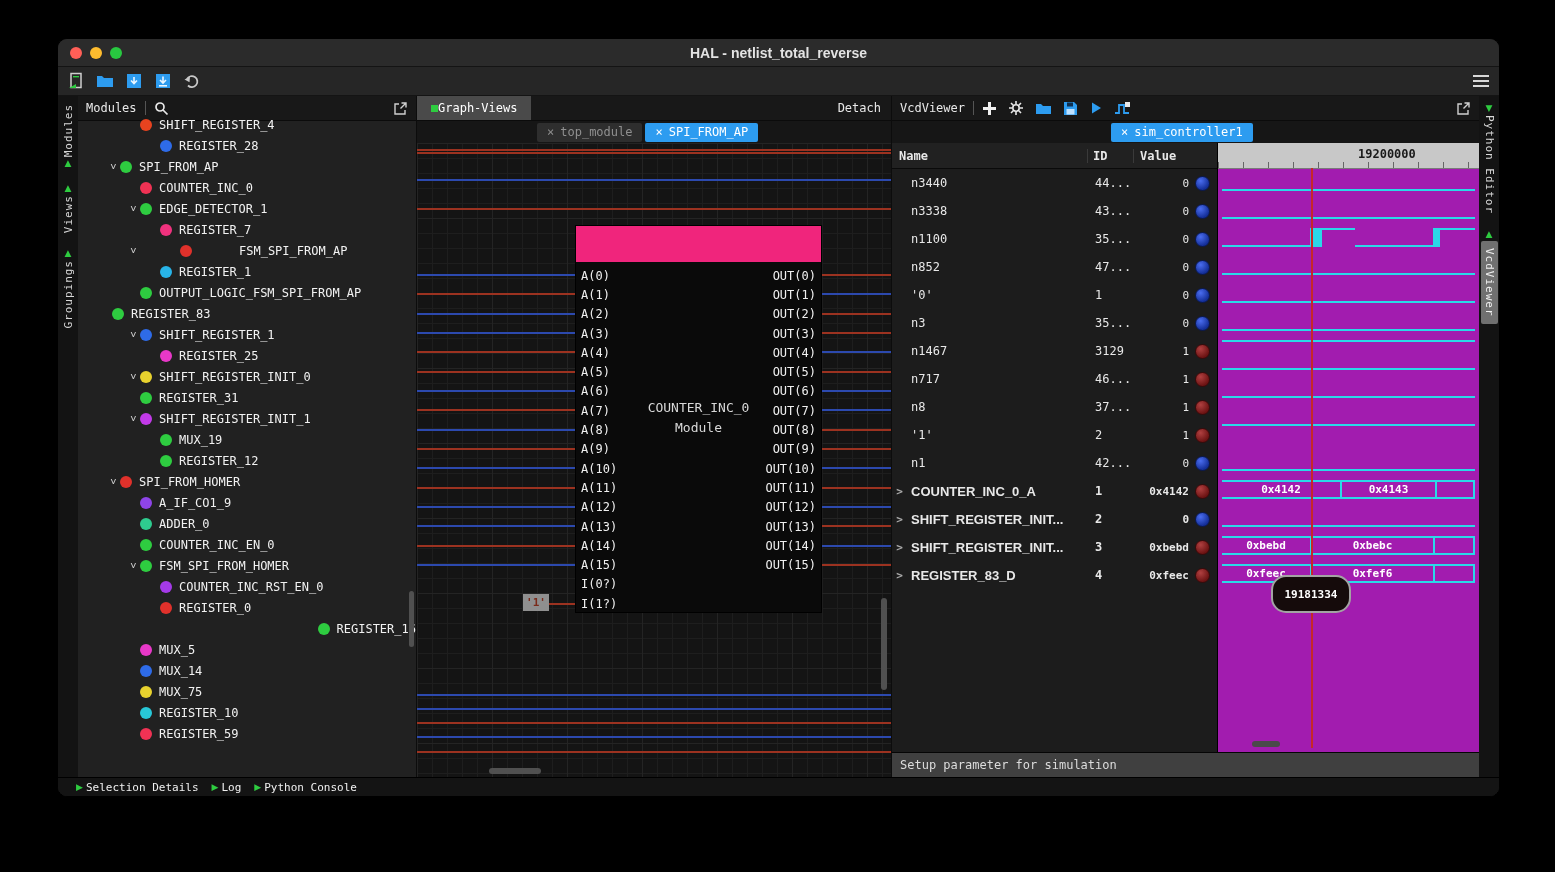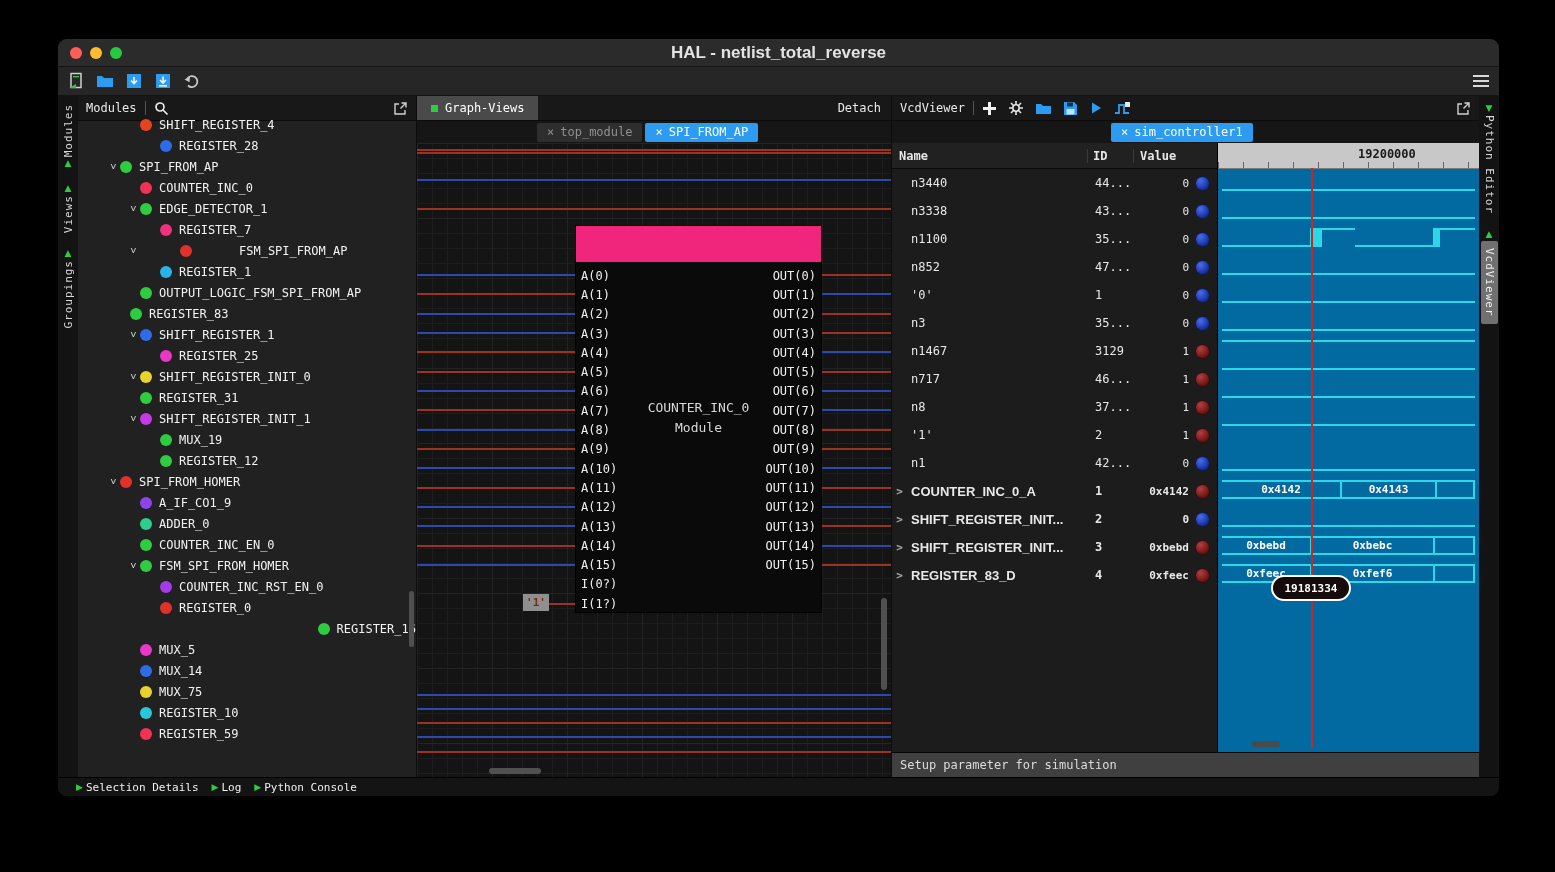--- a/index.html
+++ b/index.html
@@ -4,21 +4,21 @@
 <style>
   html,body{margin:0;padding:0;background:#000;}
   .stage{position:relative;width:1555px;height:872px;background:#000;overflow:hidden;font-family:"DejaVu Sans Mono",monospace;}
   .window{position:absolute;left:57px;top:38px;width:1443px;height:759px;border-radius:10px;overflow:hidden;
           background:#1e1e1e;display:flex;flex-direction:column;box-shadow:0 20px 60px rgba(0,0,0,.75);border:1px solid #000;box-sizing:border-box;}
   
   .titlebar{height:27px;background:#2b2b2b;border-bottom:1px solid #141414;display:flex;align-items:center;position:relative;flex:none;}
   .traffic{display:flex;gap:8px;padding-left:12px;}
   .tl{width:12px;height:12px;border-radius:50%;display:inline-block;}
   .tl.red{background:#ff5f57}.tl.yellow{background:#febc2e}.tl.green{background:#28c840}
-  .wtitle{position:absolute;left:0;right:0;text-align:center;color:#e3e3e3;font-size:17px;font-family:"Liberation Sans",sans-serif;font-weight:bold;}
+  .wtitle{position:absolute;left:0;right:0;text-align:center;color:#e3e3e3;font-size:14px;font-family:"Liberation Sans",sans-serif;font-weight:bold;}
   
   .toolbar{height:28px;background:#262626;border-bottom:1px solid #141414;display:flex;align-items:center;gap:9px;padding:0 8px;flex:none;}
   .tbtn{width:20px;height:20px;display:flex;align-items:center;justify-content:center;}
   .spacer{flex:1}
   
   .main{flex:1;display:flex;min-height:0;}
   .vstrip{width:20px;background:#131313;display:flex;flex-direction:column;align-items:center;padding-top:8px;gap:16px;flex:none;}
   .vtab{display:flex;flex-direction:column;align-items:center;gap:2px;cursor:default;}
   .vtab .vlabel{writing-mode:vertical-rl;font-size:11px;color:#d8d8d8;letter-spacing:1px;}
   .vstrip.left .vtab .vlabel{transform:rotate(180deg);}
@@ -31,21 +31,21 @@
   .vsep{width:1px;height:14px;background:#555;margin:0 8px;}
   .tree{flex:1;overflow:hidden;margin-top:-7px;position:relative;}
   .tree-row{height:21px;display:flex;align-items:center;white-space:nowrap;}
   .chev{display:inline-block;width:14px;color:#cfcfcf;font-size:10px;transform:rotate(90deg);text-align:center;flex:none;}
   .chev.hid{visibility:hidden;}
   .dot{width:12px;height:12px;border-radius:50%;flex:none;margin-right:7px;}
   .tlabel{color:#f2f2f2;font-size:12px;}
   .scroll-thumb{position:absolute;background:#505050;border-radius:3px;}
   
   .center-panel{flex:1;display:flex;flex-direction:column;min-width:0;background:#181818;}
-  .gv-tab{height:24px;display:flex;align-items:center;background:#4a4a4a;color:#fff;padding:0 14px;gap:7px;font-size:12px;}
+  .gv-tab{height:24px;display:flex;align-items:center;background:#4a4a4a;color:#fff;padding:0 14px;font-size:12px;}
   .green-sq{width:7px;height:7px;background:#2ecc40;}
   .detach{margin-left:auto;margin-right:10px;color:#e8e8e8;font-size:12px;cursor:default;}
   .tab-row{height:22px;background:#161616;display:flex;align-items:center;gap:3px;flex:none;}
   .tab{height:19px;display:inline-flex;align-items:center;gap:6px;padding:0 10px;border-radius:2px;font-size:12px;
        background:#2e2e2e;color:#909090;cursor:default;}
   .tab.active{background:var(--accent-blue,#2d9cf0);color:#fff;}
   .tclose{font-size:12px;line-height:12px;}
   .canvas{flex:1;position:relative;overflow:hidden;background-color:#141414;
     background-image:linear-gradient(#242424 1px,transparent 1px),linear-gradient(90deg,#242424 1px,transparent 1px),
                      linear-gradient(#1e1e1e 1px,transparent 1px),linear-gradient(90deg,#1e1e1e 1px,transparent 1px);
@@ -71,36 +71,36 @@
   .gchev{width:15px;text-align:center;color:#aaa;font-size:11px;flex:none;}
   .gchev.hid{visibility:hidden;}
   .sname{flex:1;padding-left:4px;white-space:nowrap;overflow:hidden;}
   .sig-row.group .sname{font-family:"Liberation Sans",sans-serif;font-weight:bold;font-size:13px;}
   .sig-row.group{font-weight:bold;}
   .sid{width:42px;flex:none;}
   .sval{width:52px;text-align:right;font-size:11px;flex:none;}
   .scircle{width:13px;height:13px;border-radius:50%;margin:0 7px 0 6px;flex:none;}
   .c-blue{background:radial-gradient(circle at 35% 30%,#4a6df0,#15309a 70%);border:1px solid #0a1a55;}
   .c-red{background:radial-gradient(circle at 35% 30%,#b04040,#6e1414 70%);border:1px solid #3a0a0a;}
-  .wave-area{flex:1;position:relative;background:#0369a1;border-left:1px solid #000;overflow:hidden;text-decoration:underline;}
+  .wave-area{flex:1;position:relative;background:#a21caf;border-left:1px solid #000;overflow:hidden;text-decoration:underline;}
   .timeline{height:25px;background:#c8c8c8;border-bottom:1px solid #7a7a7a;position:relative;}
   .timeline .tl-label{position:absolute;left:140px;top:4px;color:#1a1a1a;font-size:12px;font-weight:bold;}
   .ticks{position:absolute;bottom:0;left:0;right:0;height:6px;background:repeating-linear-gradient(90deg,#666 0 1px,transparent 1px 25px);}
   .wave-rows{position:absolute;top:25px;left:4px;width:253px;}
   .wave-row{height:28px;position:relative;}
   .wline{position:absolute;height:2px;background:var(--wave-cyan,#2bd8e8);}
   .wline.hi{top:4px;} .wline.lo{top:21px;}
   .wfill{position:absolute;top:4px;height:19px;background:var(--wave-cyan,#2bd8e8);}
   .bus-seg{position:absolute;top:4px;height:19px;box-sizing:border-box;border-top:2px solid var(--wave-cyan,#2bd8e8);
            border-bottom:2px solid var(--wave-cyan,#2bd8e8);display:flex;align-items:center;justify-content:center;}
   .bus-seg:not(.first){border-left:2px solid var(--wave-cyan,#2bd8e8);}
   .bus-seg.last{border-right:2px solid var(--wave-cyan,#2bd8e8);}
   .bus-label{color:#fff;font-size:11px;font-weight:bold;white-space:nowrap;}
   .cursor{position:absolute;left:93px;top:25px;width:2px;height:580px;background:var(--cursor-red,#c62828);z-index:5;}
-  .cursor-tip{position:absolute;left:53px;top:432px;width:80px;height:26px;background:#150b0b;border:2px solid #ffffff;border-radius:15px;
+  .cursor-tip{position:absolute;left:53px;top:432px;width:80px;height:38px;background:#150b0b;border:2px solid #a3a3a3;border-radius:15px;
               display:flex;align-items:center;justify-content:center;color:#fff;font-size:11px;font-weight:bold;z-index:6;box-sizing:border-box;}
   .wave-scroll{position:absolute;left:34px;bottom:5px;width:28px;height:6px;background:#4a4a4a;border-radius:3px;}
   .status-bar{height:24px;background:#404040;border-top:1px solid #050505;display:flex;align-items:center;padding-left:8px;
               color:#dcdcdc;font-size:12px;flex:none;}
   
   .bottom-bar{height:18px;background:#141414;border-top:1px solid #000;display:flex;align-items:center;gap:13px;padding-left:18px;
               color:#f0f0f0;font-size:11px;flex:none;}
   .bitem{display:flex;align-items:center;gap:3px;}
   .btri{color:#2ecc40;font-size:9px;font-family:"DejaVu Sans",sans-serif;}
   svg{display:block;}
@@ -236,21 +236,21 @@
             <div class="tree-row" style="padding-left: 68px;">
               <span class="chev hid">&gt;</span>
               <span class="dot" style="background: rgb(40, 180, 232);"></span>
               <span class="tlabel">REGISTER_1</span>
             </div>
             <div class="tree-row" style="padding-left: 48px;">
               <span class="chev hid">&gt;</span>
               <span class="dot" style="background: rgb(46, 204, 64);"></span>
               <span class="tlabel">OUTPUT_LOGIC_FSM_SPI_FROM_AP</span>
             </div>
-            <div class="tree-row" style="padding-left: 38px;">
+            <div class="tree-row" style="padding-left: 20px;">
               <span class="chev hid">&gt;</span>
               <span class="dot" style="background: rgb(46, 204, 64);"></span>
               <span class="tlabel">REGISTER_83</span>
             </div>
             <div class="tree-row" style="padding-left: 48px;">
               <span class="chev">&gt;</span>
               <span class="dot" style="background: rgb(46, 107, 232);"></span>
               <span class="tlabel">SHIFT_REGISTER_1</span>
             </div>
             <div class="tree-row" style="padding-left: 68px;">

